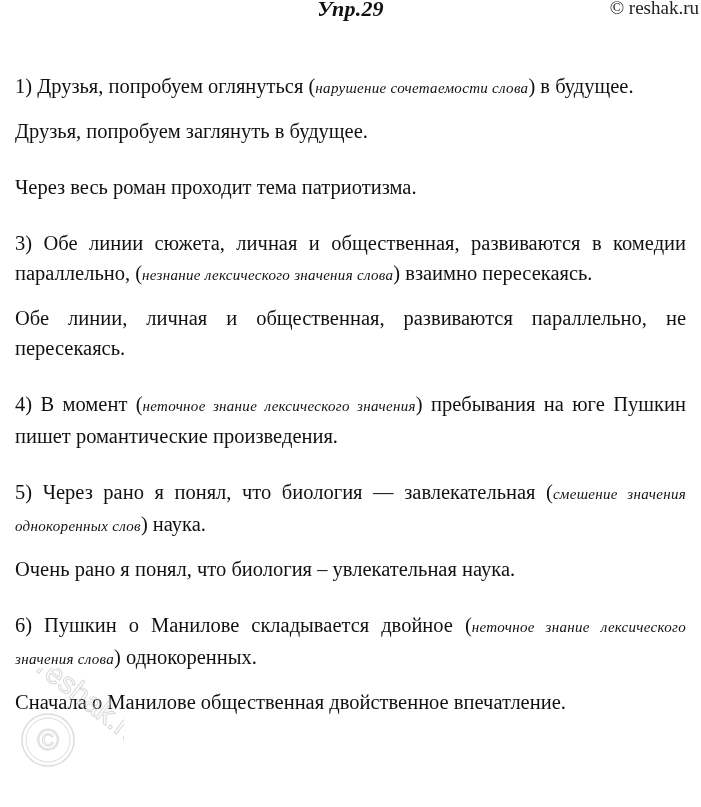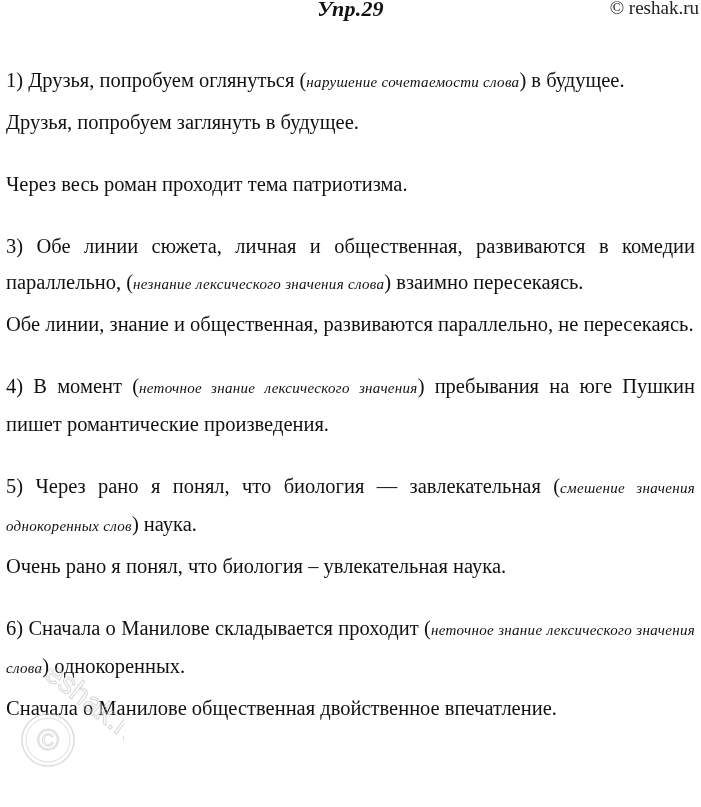--- a/index.html
+++ b/index.html
@@ -43,23 +43,23 @@
     .content {
       position: absolute;
       top: 58px;
       left: 2px;
       width: 697px;
     }
     .item {
       margin: 0 0 26px 0;
     }
     .item p {
-      margin: 4px;
+      margin: 13px;
       font-size: 20.5px;
-      line-height: 36px;
+      line-height: 30px;
       text-align: justify;
       text-align-last: left;
     }
     .note {
       font-style: italic;
       font-size: 15px;
       letter-spacing: 0.3px;
     }
     .correction {
     }
@@ -90,34 +90,34 @@
     <p><span>1)</span><span> Друзья, попробуем оглянуться (</span><span class="note">нарушение сочетаемости слова</span><span>) в будущее.</span></p>
     <p class="correction">Друзья, попробуем заглянуть в будущее.</p>
   </div>
 
   <div class="item">
     <p class="correction">Через весь роман проходит тема патриотизма.</p>
   </div>
 
   <div class="item">
     <p><span>3)</span><span> Обе линии сюжета, личная и общественная, развиваются в комедии параллельно, (</span><span class="note">незнание лексического значения слова</span><span>) взаимно пересекаясь.</span></p>
-    <p class="correction">Обе линии, знание и общественная, развиваются параллельно, не пересекаясь.</p>
+    <p class="correction">Обе линии, личная и общественная, развиваются параллельно, не пересекаясь.</p>
   </div>
 
   <div class="item">
     <p><span>4)</span><span> В момент (</span><span class="note">неточное знание лексического значения</span><span>) пребывания на юге Пушкин пишет романтические произведения.</span></p>
   </div>
 
   <div class="item">
     <p><span>5)</span><span> Через рано я понял, что биология — завлекательная (</span><span class="note">смешение значения однокоренных слов</span><span>) наука.</span></p>
     <p class="correction">Очень рано я понял, что биология – увлекательная наука.</p>
   </div>
 
   <div class="item">
-    <p><span>6)</span><span> Сначала о Манилове складывается проходит (</span><span class="note">неточное знание лексического значения слова</span><span>) однокоренных.</span></p>
+    <p><span>6)</span><span> Пушкин о Манилове складывается двойное (</span><span class="note">неточное знание лексического значения слова</span><span>) однокоренных.</span></p>
     <p class="correction">Сначала о Манилове общественная двойственное впечатление.</p>
   </div>
 
 </div>
 
 <div class="watermark">
   <svg width="110" height="110" viewBox="0 0 110 110">
     <circle cx="34" cy="72" r="26" fill="none" stroke="#bdbdbd" stroke-width="1.4"></circle>
     <circle cx="34" cy="72" r="22" fill="none" stroke="#bdbdbd" stroke-width="1"></circle>
     <text x="34" y="82" text-anchor="middle" font-size="30" fill="none" stroke="#bdbdbd" stroke-width="1">©</text>

